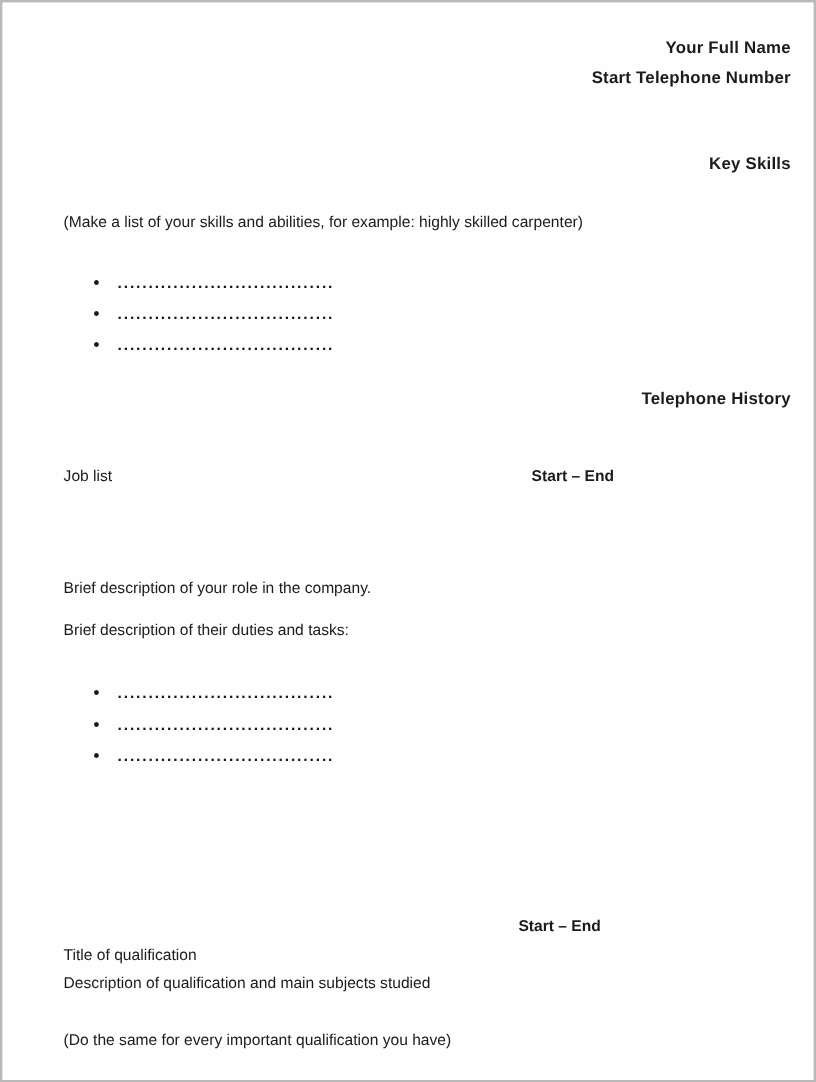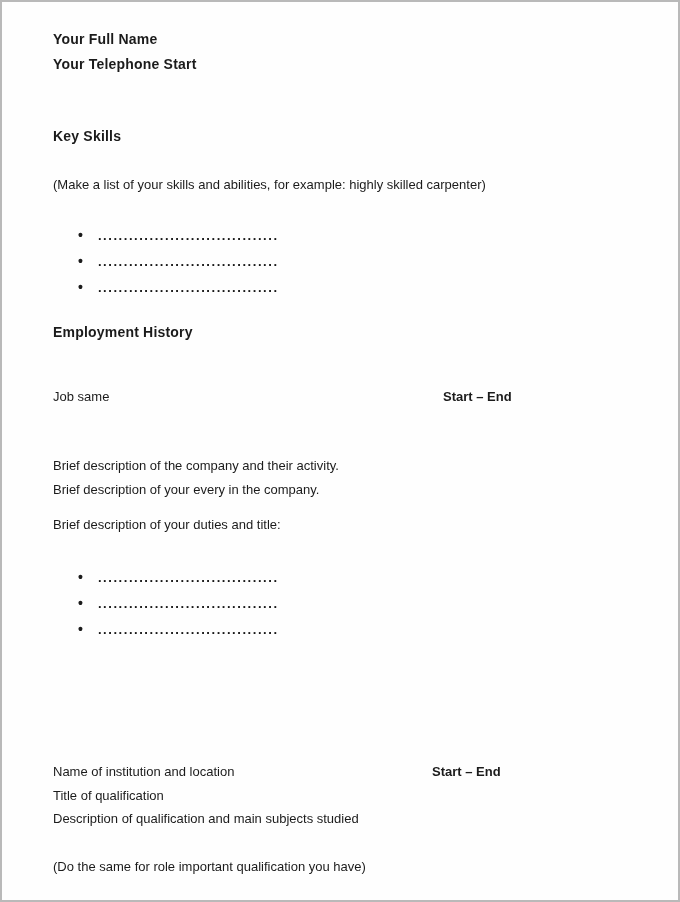--- a/index.html
+++ b/index.html
@@ -24,21 +24,21 @@
     position: absolute;
     left: 51px;
     right: 19px;
     font-size: 13px;
     line-height: 16px;
     white-space: nowrap;
   }
   .heading {
     font-weight: bold;
     font-size: 14px;
-    text-align: left;
+    text-align: right;
     letter-spacing: 0.2px;
   }
   .bullet-row {
     left: 76px;
     display: flex;
     align-items: baseline;
   }
   .bullet {
     font-size: 14px;
     font-weight: bold;
@@ -57,65 +57,63 @@
   }
   .pos-a { left: 390px; }  
   .pos-b { left: 379px; }  
 </style>
 </head>
 <body>
 
 <div class="page">
 
   <div class="row heading" style="top:29px">Your Full Name</div>
-  <div class="row heading" style="top:54px">Your Telephone Start</div>
+  <div class="row heading" style="top:54px">Start Telephone Number</div>
 
   <div class="row" style="top:175px">(Make a list of your skills and abilities, for example: highly skilled carpenter)</div>
   <div class="row heading" style="top:126px">Key Skills</div>
 
   <div class="row bullet-row" style="top:225px">
     <span class="bullet">•</span>
     <span class="dots">...................................</span>
   </div>
   <div class="row bullet-row" style="top:251px">
     <span class="bullet">•</span>
     <span class="dots">...................................</span>
   </div>
   <div class="row bullet-row" style="top:277px">
     <span class="bullet">•</span>
     <span class="dots">...................................</span>
   </div>
 
-  <div class="row heading" style="top:322px">Employment History</div>
+  <div class="row heading" style="top:322px">Telephone History</div>
 
   <div class="row" style="top:387px">
-    <span>Job same</span>
+    <span>Job list</span>
     <span class="right-label pos-a">Start – End</span>
   </div>
 
-  <div class="row" style="top:456px">Brief description of the company and their activity.</div>
-  <div class="row" style="top:480px">Brief description of your every in the company.</div>
-  <div class="row" style="top:515px">Brief description of your duties and title:</div>
+  <div class="row" style="top:480px">Brief description of your role in the company.</div>
+  <div class="row" style="top:515px">Brief description of their duties and tasks:</div>
 
   <div class="row bullet-row" style="top:567px">
     <span class="bullet">•</span>
     <span class="dots">...................................</span>
   </div>
   <div class="row bullet-row" style="top:593px">
     <span class="bullet">•</span>
     <span class="dots">...................................</span>
   </div>
   <div class="row bullet-row" style="top:619px">
     <span class="bullet">•</span>
     <span class="dots">...................................</span>
   </div>
 
 
   <div class="row" style="top:762px">
-    <span>Name of institution and location</span>
     <span class="right-label pos-b">Start – End</span>
   </div>
 
   <div class="row" style="top:809px">Description of qualification and main subjects studied</div>
   <div class="row" style="top:786px">Title of qualification</div>
-  <div class="row" style="top:857px">(Do the same for role important qualification you have)</div>
+  <div class="row" style="top:857px">(Do the same for every important qualification you have)</div>
 
 </div>
 
 </body></html>

